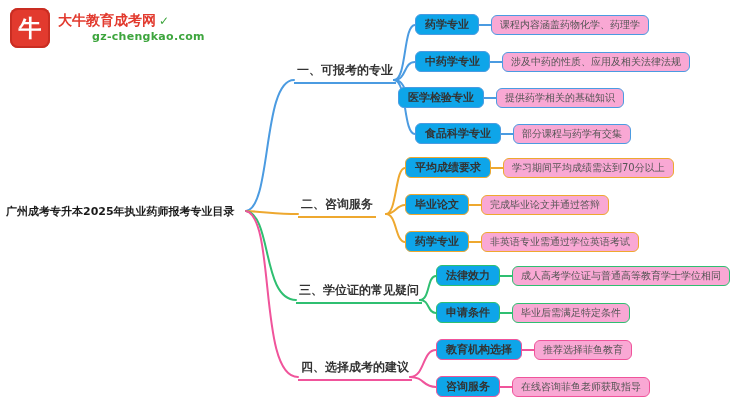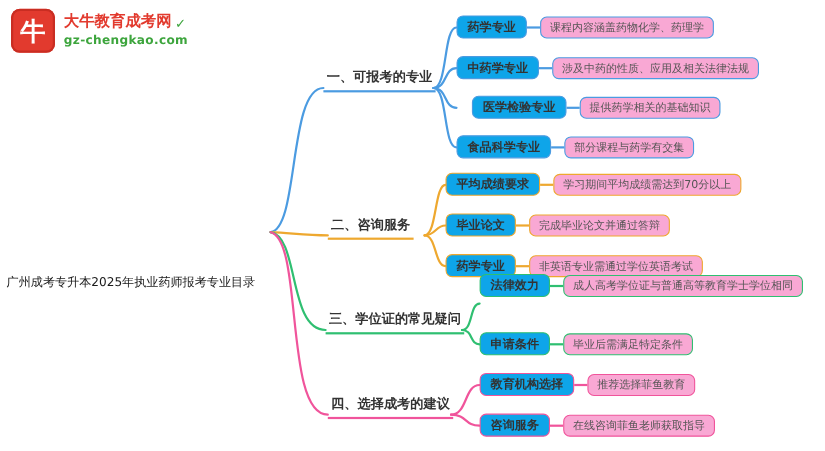--- a/index.html
+++ b/index.html
@@ -12,25 +12,25 @@
 
   
   .logo { position:absolute; left:10px; top:8px; display:flex; align-items:center; gap:8px; }
   .logo-badge { width:40px; height:40px; background:#E23A2E; border-radius:8px; color:#fff;
     display:flex; align-items:center; justify-content:center; font-size:23px; font-weight:bold;
     box-shadow:inset 0 0 0 2px #c92d22; }
   .logo-text { display:flex; flex-direction:column; line-height:1.25; }
   .brand-line { display:flex; align-items:center; gap:3px; }
   .brand { color:#E23A2E; font-size:14px; font-weight:bold; white-space:nowrap; }
   .check { color:#3DA53D; font-size:12px; font-weight:bold; }
-  .site { color:#3DA53D; font-size:11px; font-weight:bold; letter-spacing:.3px; }
+  .site { color:#3DA53D; font-size:11px; font-weight:bold; letter-spacing:.3px;margin-left:34px; }
 
   
-  .root-title { position:absolute; left:6px; top:204px; font-size:11px; font-weight:normal;
-    color:#1a1a1a; white-space:nowrap;margin-top:45px; }
+  .root-title { position:absolute; left:6px; top:204px; font-size:11px; font-weight:bold;
+    color:#1a1a1a; white-space:nowrap; }
 
   
   .branch-label { position:absolute; font-size:12px; font-weight:bold; color:#333;
     padding:0 3px 3px 3px; white-space:nowrap; border-bottom:2px solid #d946ef; }
   .bl1 { border-bottom-color:#4B9BE1; }
   .bl2 { border-bottom-color:#EEA82F; }
   .bl3 { border-bottom-color:#2FBF71; }
   .bl4 { border-bottom-color:#F0549B; }
 
   
@@ -97,21 +97,21 @@
   <div class="row b1" style="left:415px; top:14px">
     <div class="node">药学专业</div>
     <div class="link"></div>
     <div class="desc">课程内容涵盖药物化学、药理学</div>
   </div>
   <div class="row b1" style="left:415px; top:51px">
     <div class="node">中药学专业</div>
     <div class="link"></div>
     <div class="desc">涉及中药的性质、应用及相关法律法规</div>
   </div>
-  <div class="row b1" style="left:429px; top:87px">
+  <div class="row b1" style="left:398px; top:87px">
     <div class="node">医学检验专业</div>
     <div class="link"></div>
     <div class="desc">提供药学相关的基础知识</div>
   </div>
   <div class="row b1" style="left:415px; top:123px">
     <div class="node">食品科学专业</div>
     <div class="link"></div>
     <div class="desc">部分课程与药学有交集</div>
   </div>
 
@@ -124,21 +124,21 @@
     <div class="node">毕业论文</div>
     <div class="link"></div>
     <div class="desc">完成毕业论文并通过答辩</div>
   </div>
   <div class="row b2" style="left:405px; top:231px">
     <div class="node">药学专业</div>
     <div class="link"></div>
     <div class="desc">非英语专业需通过学位英语考试</div>
   </div>
 
-  <div class="row b3" style="left:436px; top:249px">
+  <div class="row b3" style="left:436px; top:265px">
     <div class="node">法律效力</div>
     <div class="link"></div>
     <div class="desc">成人高考学位证与普通高等教育学士学位相同</div>
   </div>
   <div class="row b3" style="left:436px; top:302px">
     <div class="node">申请条件</div>
     <div class="link"></div>
     <div class="desc">毕业后需满足特定条件</div>
   </div>
 

